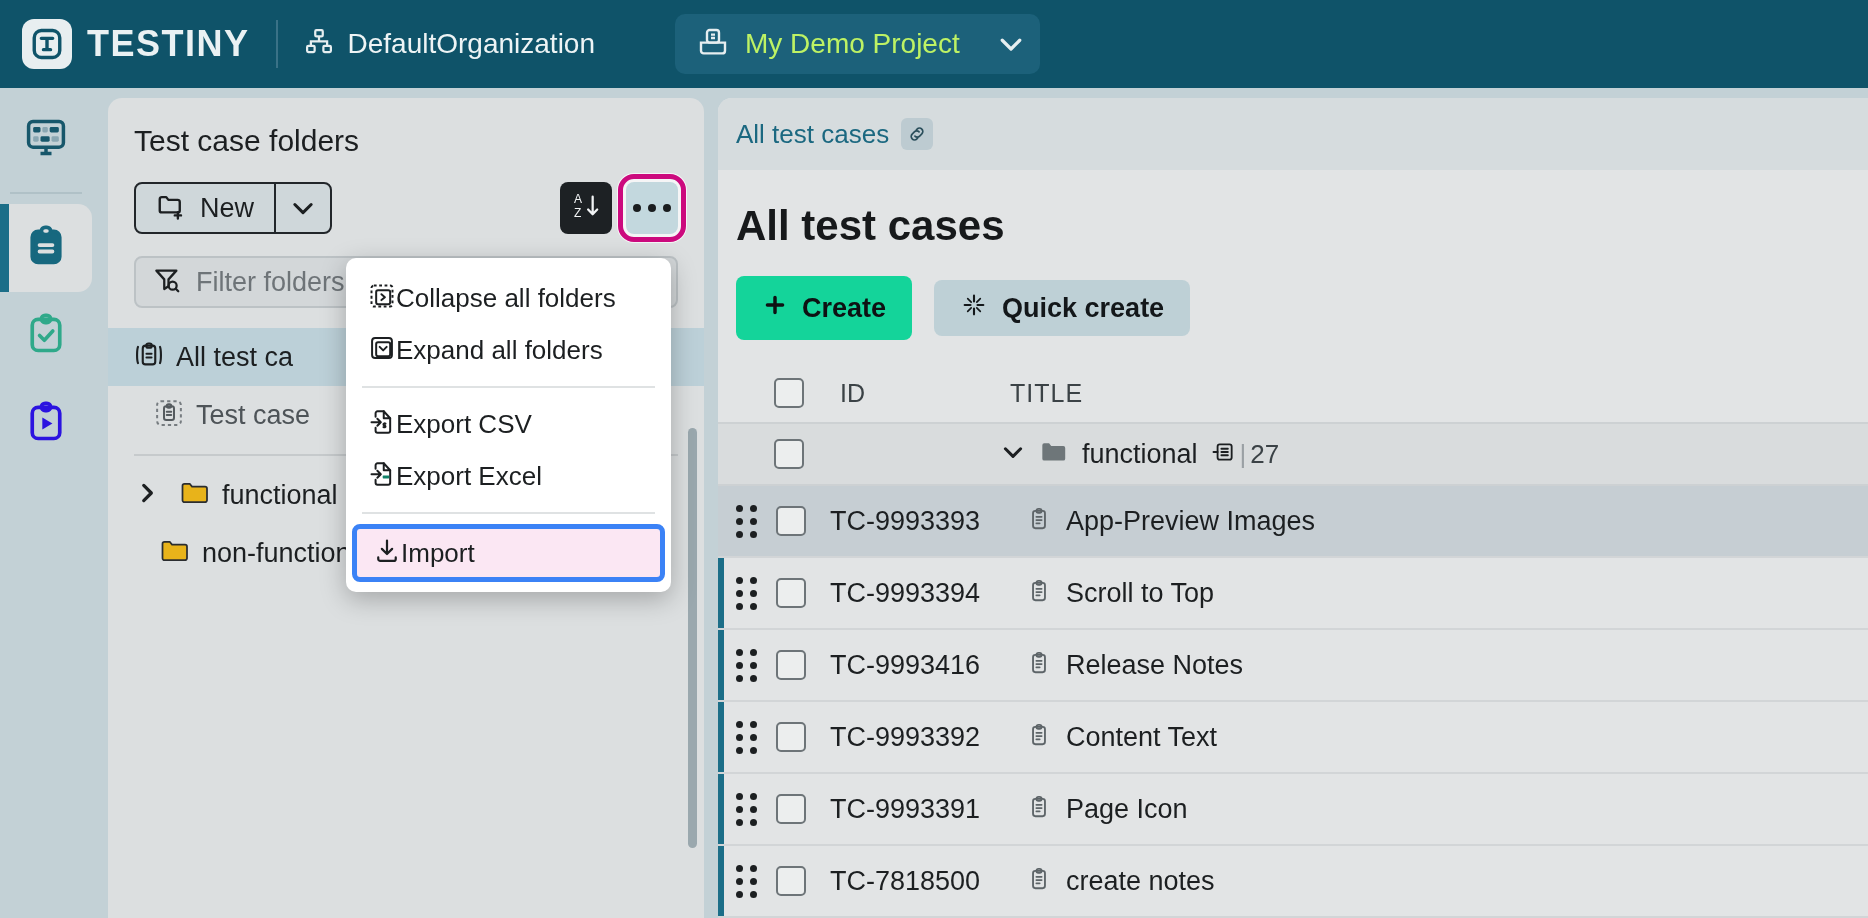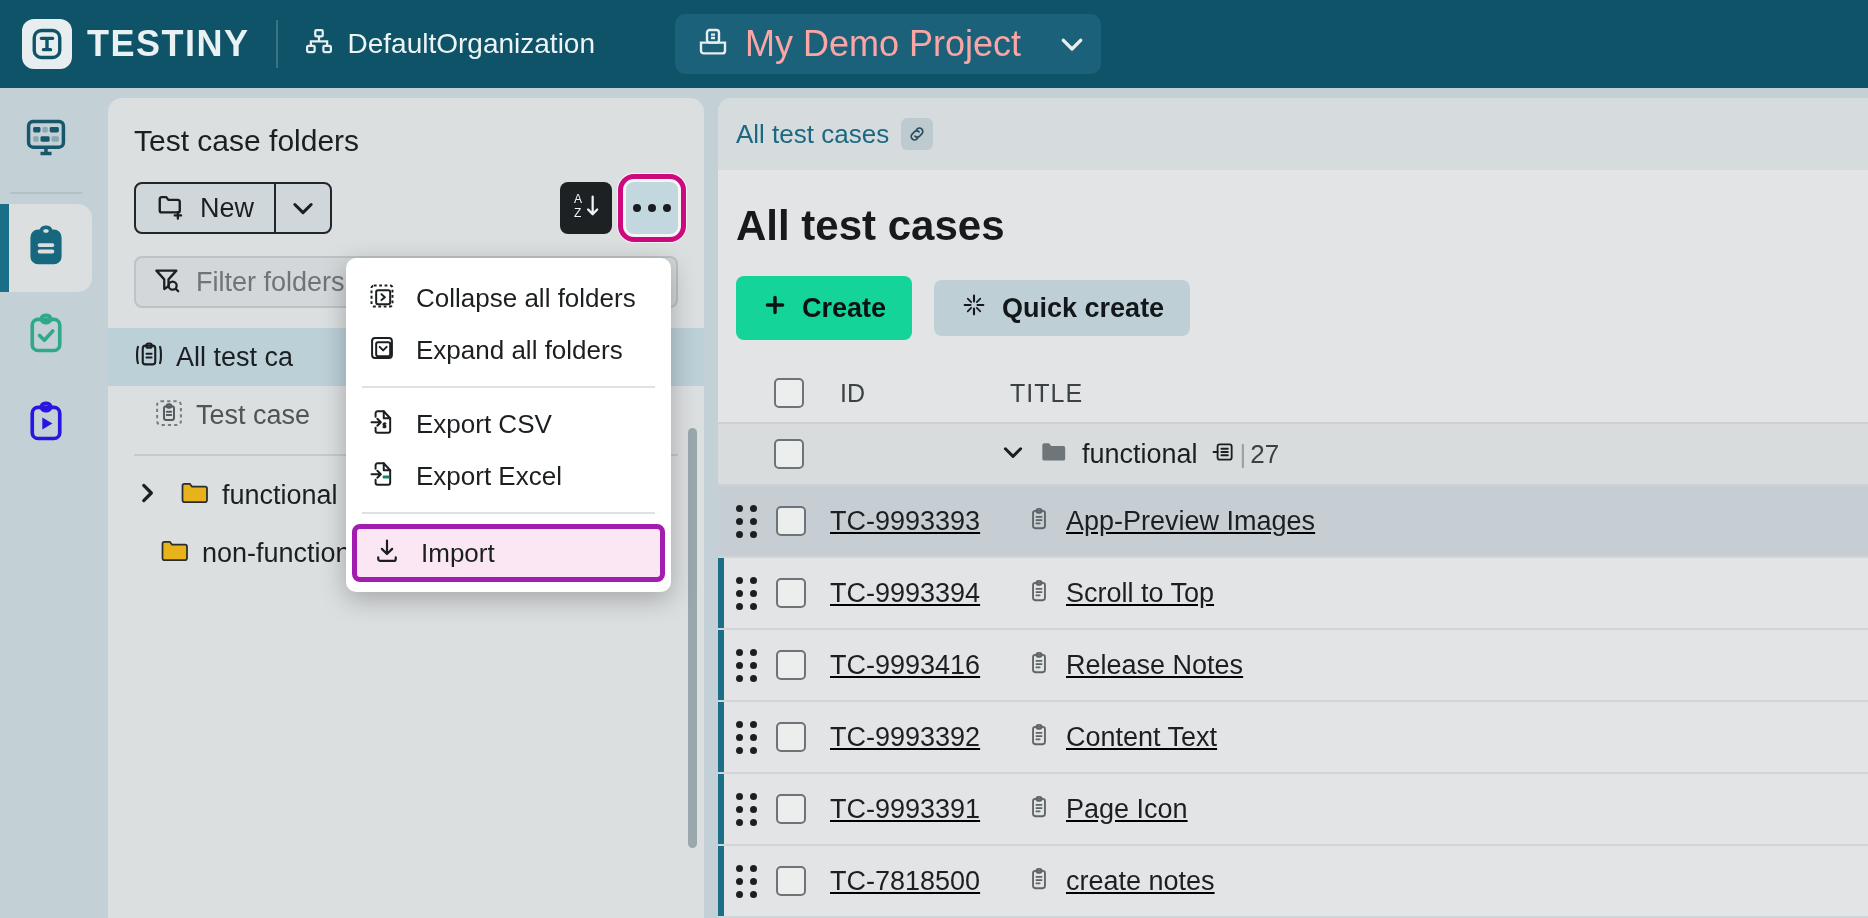--- a/index.html
+++ b/index.html
@@ -36,21 +36,21 @@
   .org-chip { display: flex; align-items: center; gap: 14px; }
   .org-label { color: #eef4f5; font-size: 28px; text-align: center; }
   .proj-chip {
     margin-left: 80px;
     background: #1c617a;
     border-radius: 10px;
     height: 60px;
     display: flex; align-items: center;
     padding: 0 0 0 22px;
   }
-  .proj-label { color: #fca5a5; font-size: 36px; margin-left: 16px; }
+  .proj-label { color: #bef264; font-size: 28px; margin-left: 16px; }
   .proj-caret {
     width: 58px; height: 60px;
     display: flex; align-items: center; justify-content: center;
     margin-left: 22px;
   }
 
   
   .rail {
     position: absolute; top: 88px; left: 0;
     width: 92px; height: 830px;
@@ -159,28 +159,28 @@
   .menu {
     position: absolute; top: 258px; left: 346px;
     width: 325px;
     background: #ffffff;
     border-radius: 10px;
     box-shadow: 0 7px 26px rgba(0,0,0,.26);
     padding: 14px 0 10px 0;
     z-index: 40;
   }
   .menu-item {
-    display: flex; align-items: center; gap: 20px;
+    display: flex; align-items: center; 
     height: 52px; padding-left: 22px;
   }
   .menu-label { font-size: 26px; color: #1c1f21; }
   .menu-sep { height: 2px; background: #dfe2e3; margin: 10px 16px; }
   .menu-item.highlight {
     background: #fbe7f3;
-    border: 5px solid #a21caf;
+    border: 5px solid #3b82f6;
     border-radius: 8px;
     margin: 0 6px;
     height: 58px;
     padding-left: 16px;
   }
 
   
   .main {
     position: absolute; top: 98px; left: 718px;
     width: 1150px; height: 820px;
@@ -249,21 +249,21 @@
     height: 72px;
     border-bottom: 2px solid #d2d5d7;
     padding-left: 18px;
     position: relative;
   }
   .row.sel { background: #c6ced3; }
   .grip { display: grid; grid-template-columns: 8px 8px; gap: 6px; margin-right: 18px; }
   .grip i { width: 7px; height: 7px; border-radius: 50%; background: #1c1f21; display: block; }
   .cell-id { font-size: 27px; color: #1c1f21; margin-left: 24px; width: 196px; }
   .cell-title { font-size: 27px; color: #1c1f21; margin-left: 14px; }
-  .rows-area { position: relative; text-decoration: underline; }
+  .rows-area { position: relative; }
   .rows-indicator {
     position: absolute; left: 0; top: 0;
     width: 6px; height: 100%;
     background: #1b6e88;
   }
 </style>
 </head>
 <body>
 
 <div class="topbar">

